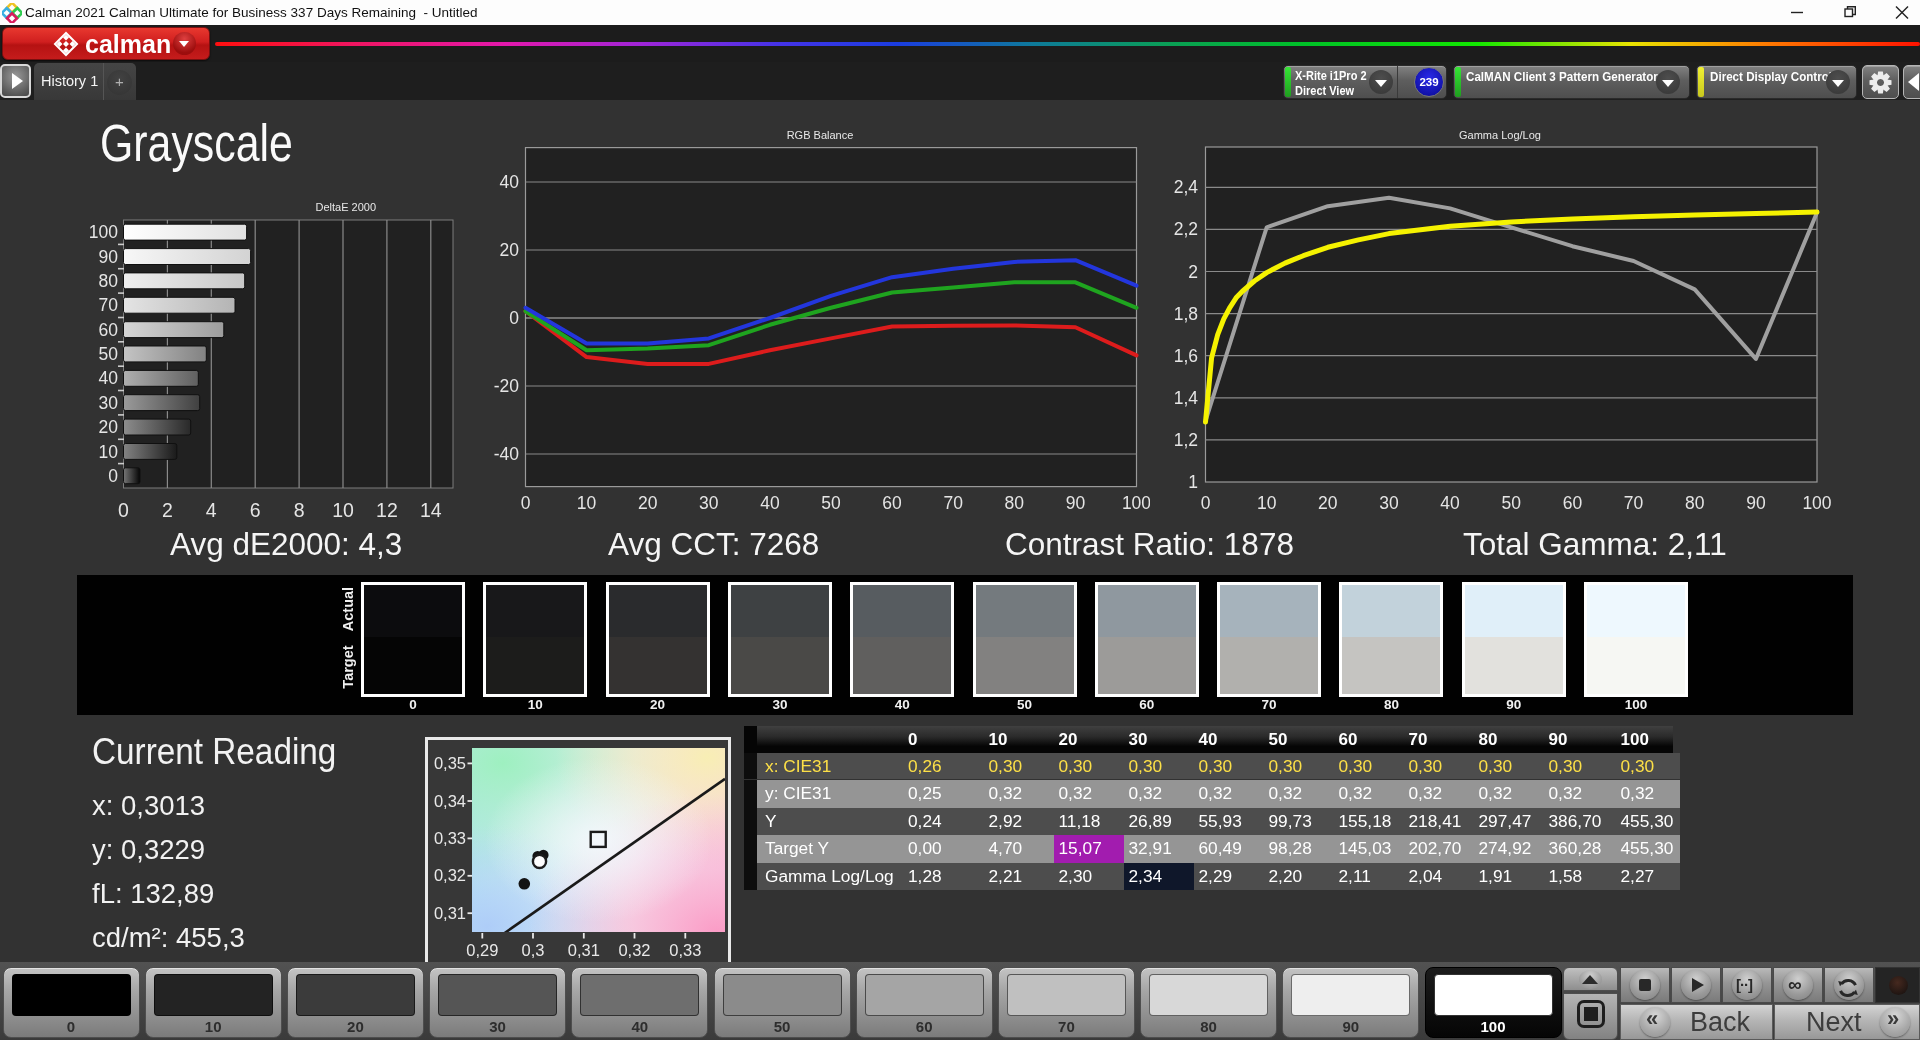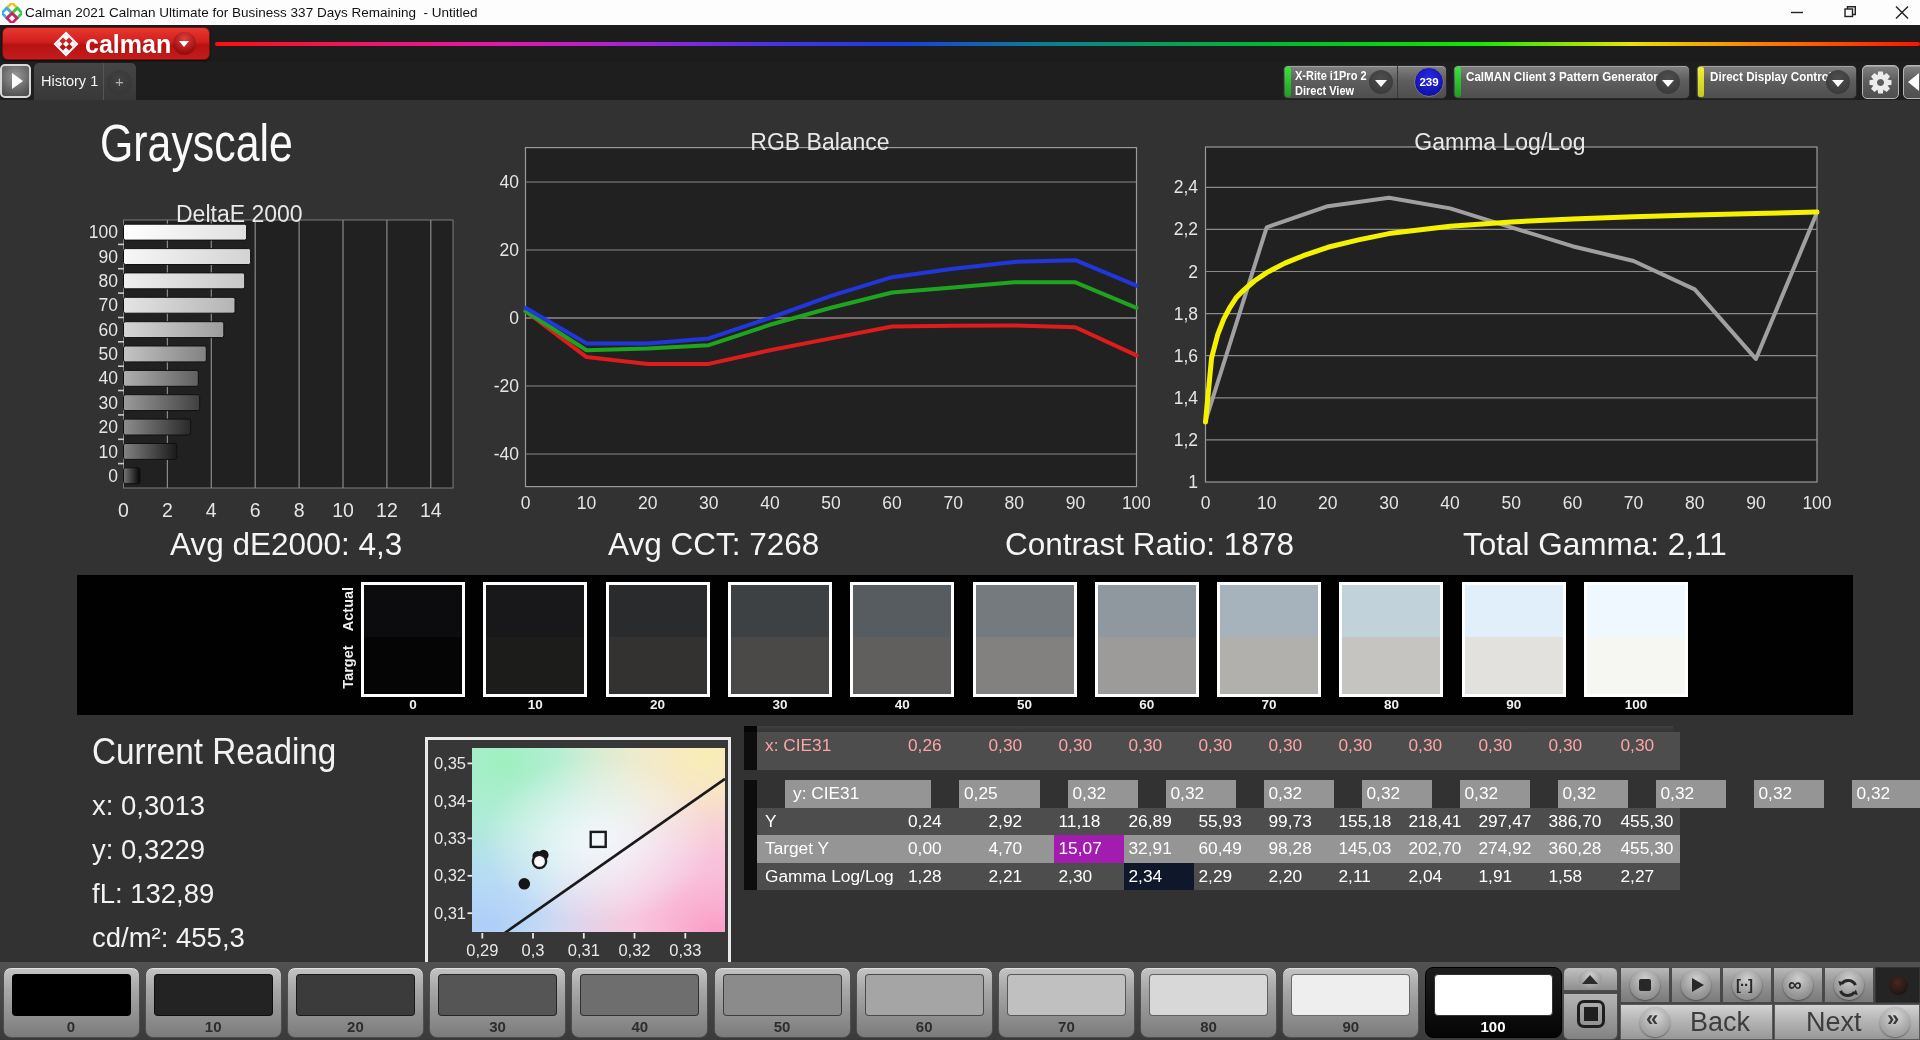--- a/index.html
+++ b/index.html
@@ -10,21 +10,21 @@
 .header{left:0;top:25px;width:1920px;height:37px;background:#1c1c1c;}
 .logo{left:2px;top:27px;width:208px;height:33px;border-radius:6px;background:linear-gradient(#e8382f,#d01f1f 45%,#b51212 55%,#c51c1c);border:1px solid #7a0f0f;box-shadow:0 1px 2px rgba(0,0,0,.6);}
 .rainbow{left:215px;top:42px;width:1705px;height:4px;border-radius:2px;background:linear-gradient(90deg,#ff0f0f 0%,#f01560 8%,#e318ac 17%,#a025d8 25%,#4533e8 33%,#1b3de0 40%,#0e7a9a 48%,#0a9f55 56%,#00c227 64%,#12e800 74%,#e8e300 83%,#ff7a00 91%,#ff1200 100%);}
 .tabbar{left:0;top:62px;width:1920px;height:38px;background:#1e1e1e;}
 .tab{left:34px;top:63px;width:102px;height:37px;background:linear-gradient(#454545,#383838);border-radius:5px 5px 0 0;color:#f2f2f2;}
 .gbtn{top:65px;height:34px;border-radius:5px;background:linear-gradient(#828282,#5e5e5e 45%,#4e4e4e);border:1px solid #2a2a2a;box-shadow:inset 0 1px 0 rgba(255,255,255,.25);}
 .stripe{top:67px;width:6px;height:30px;border-radius:2px;}
 .dtext{color:#fff;font-weight:700;font-size:12.5px;line-height:15px;transform:scaleX(0.93);transform-origin:left;}
 .arrow{width:24px;height:24px;border-radius:50%;background:radial-gradient(circle at 50% 35%,#4e4e4e,#353535);}
 .arrow:after{content:"";position:absolute;left:6px;top:10px;border-left:6px solid transparent;border-right:6px solid transparent;border-top:7px solid #fff;}
-.chtitle{color:#e8e8e8;font-size:23px;}
+.chtitle{color:#e8e8e8;font-size:11px;}
 .sum{color:#f5f5f5;font-size:31.5px;}
 .band{left:77px;top:575px;width:1776px;height:140px;background:#010101;}
 .sq{top:582px;width:104px;height:115px;border:3px solid #fff;}
 .sqlab{top:697px;width:104px;text-align:center;color:#f0f0f0;font-size:13.5px;font-weight:700;line-height:16px;}
 .vlab{color:#f0f0f0;font-size:14.5px;font-weight:700;transform:rotate(-90deg);transform-origin:center;}
 .cr{color:#f2f2f2;}
 .trow{display:flex;position:absolute;left:744px;width:929px;}
 .tcell{flex:0 0 70px;padding-left:5px;overflow:hidden;white-space:nowrap;}
 .tlabel{flex:0 0 146px;padding-left:8px;}
 .tstub{flex:0 0 13px;background:#0d0d0d;margin-right:0;}
@@ -191,21 +191,21 @@
       <line x1="28" y1="263.6" x2="34" y2="263.6" stroke="#cccccc" stroke-width="1.6"></line>
       <text x="33.5" y="317" text-anchor="middle" font-size="19.5" fill="#e5e5e5">0</text>
       <text x="77.4" y="317" text-anchor="middle" font-size="19.5" fill="#e5e5e5">2</text>
       <text x="121.3" y="317" text-anchor="middle" font-size="19.5" fill="#e5e5e5">4</text>
       <text x="165.2" y="317" text-anchor="middle" font-size="19.5" fill="#e5e5e5">6</text>
       <text x="209.1" y="317" text-anchor="middle" font-size="19.5" fill="#e5e5e5">8</text>
       <text x="253.0" y="317" text-anchor="middle" font-size="19.5" fill="#e5e5e5">10</text>
       <text x="296.9" y="317" text-anchor="middle" font-size="19.5" fill="#e5e5e5">12</text>
       <text x="340.8" y="317" text-anchor="middle" font-size="19.5" fill="#e5e5e5">14</text>
     </svg>
-<div class="abs chtitle" style="left:176px;top:201px;width:200px;text-align:left;">DeltaE 2000</div>
+<div class="abs chtitle" style="left:176px;top:201px;width:200px;text-align:right;">DeltaE 2000</div>
 <svg class="abs" style="left:490px;top:125px" width="660" height="400" viewBox="0 0 660 400">
       <rect x="35.5" y="22.6" width="611" height="339" fill="#212121" stroke="#9a9a9a" stroke-width="1.2"></rect>
       <line x1="35.5" y1="57.0" x2="646.5" y2="57.0" stroke="#8a8a8a" stroke-width="1.2"></line>
       <text x="29" y="63.0" text-anchor="end" font-size="17.5" fill="#e5e5e5">40</text>
       <line x1="35.5" y1="125.0" x2="646.5" y2="125.0" stroke="#8a8a8a" stroke-width="1.2"></line>
       <text x="29" y="131.0" text-anchor="end" font-size="17.5" fill="#e5e5e5">20</text>
       <line x1="35.5" y1="193.0" x2="646.5" y2="193.0" stroke="#c0c0c0" stroke-width="1.2"></line>
       <text x="29" y="199.0" text-anchor="end" font-size="17.5" fill="#e5e5e5">0</text>
       <line x1="35.5" y1="261.0" x2="646.5" y2="261.0" stroke="#8a8a8a" stroke-width="1.2"></line>
       <text x="29" y="267.0" text-anchor="end" font-size="17.5" fill="#e5e5e5">-20</text>
@@ -373,36 +373,36 @@
       <div class="tcell" style="flex-basis:70px;">20</div>
       <div class="tcell" style="flex-basis:70px;">30</div>
       <div class="tcell" style="flex-basis:70px;">40</div>
       <div class="tcell" style="flex-basis:70px;">50</div>
       <div class="tcell" style="flex-basis:70px;">60</div>
       <div class="tcell" style="flex-basis:70px;">70</div>
       <div class="tcell" style="flex-basis:70px;">80</div>
       <div class="tcell" style="flex-basis:72px;">90</div>
       <div class="tcell" style="flex-basis:64.8px;">100</div>
     </div>
-<div class="trow" style="top:732px;height:38px;line-height:27.4px;color:#fca5a5;font-size:17.3px;">
+<div class="trow" style="top:753.0px;height:26px;line-height:27.4px;color:#fde047;font-size:17.3px;">
       <div class="tstub"></div>
       <div class="tlabel" style="flex-basis:146px;background:#4d4d4d;">x: CIE31</div>
       <div class="tcell" style="flex-basis:80.5px;background:#4d4d4d;">0,26</div>
       <div class="tcell" style="flex-basis:70px;background:#4d4d4d;">0,30</div>
       <div class="tcell" style="flex-basis:70px;background:#4d4d4d;">0,30</div>
       <div class="tcell" style="flex-basis:70px;background:#4d4d4d;">0,30</div>
       <div class="tcell" style="flex-basis:70px;background:#4d4d4d;">0,30</div>
       <div class="tcell" style="flex-basis:70px;background:#4d4d4d;">0,30</div>
       <div class="tcell" style="flex-basis:70px;background:#4d4d4d;">0,30</div>
       <div class="tcell" style="flex-basis:70px;background:#4d4d4d;">0,30</div>
       <div class="tcell" style="flex-basis:70px;background:#4d4d4d;">0,30</div>
       <div class="tcell" style="flex-basis:72px;background:#4d4d4d;">0,30</div>
       <div class="tcell" style="flex-basis:64.8px;background:#4d4d4d;">0,30</div>
     </div>
-<div class="trow" style="top:780.4px;height:27.4px;line-height:27.4px;color:#fff;font-size:17.3px;gap:28px;">
+<div class="trow" style="top:780.4px;height:27.4px;line-height:27.4px;color:#fff;font-size:17.3px;">
       <div class="tstub"></div>
       <div class="tlabel" style="flex-basis:146px;background:#959595;">y: CIE31</div>
       <div class="tcell" style="flex-basis:80.5px;background:#959595;">0,25</div>
       <div class="tcell" style="flex-basis:70px;background:#959595;">0,32</div>
       <div class="tcell" style="flex-basis:70px;background:#959595;">0,32</div>
       <div class="tcell" style="flex-basis:70px;background:#959595;">0,32</div>
       <div class="tcell" style="flex-basis:70px;background:#959595;">0,32</div>
       <div class="tcell" style="flex-basis:70px;background:#959595;">0,32</div>
       <div class="tcell" style="flex-basis:70px;background:#959595;">0,32</div>
       <div class="tcell" style="flex-basis:70px;background:#959595;">0,32</div>

